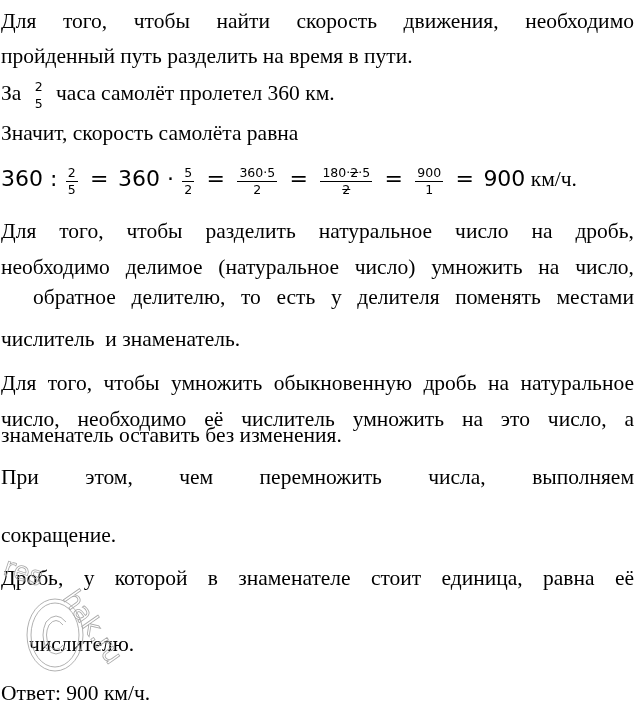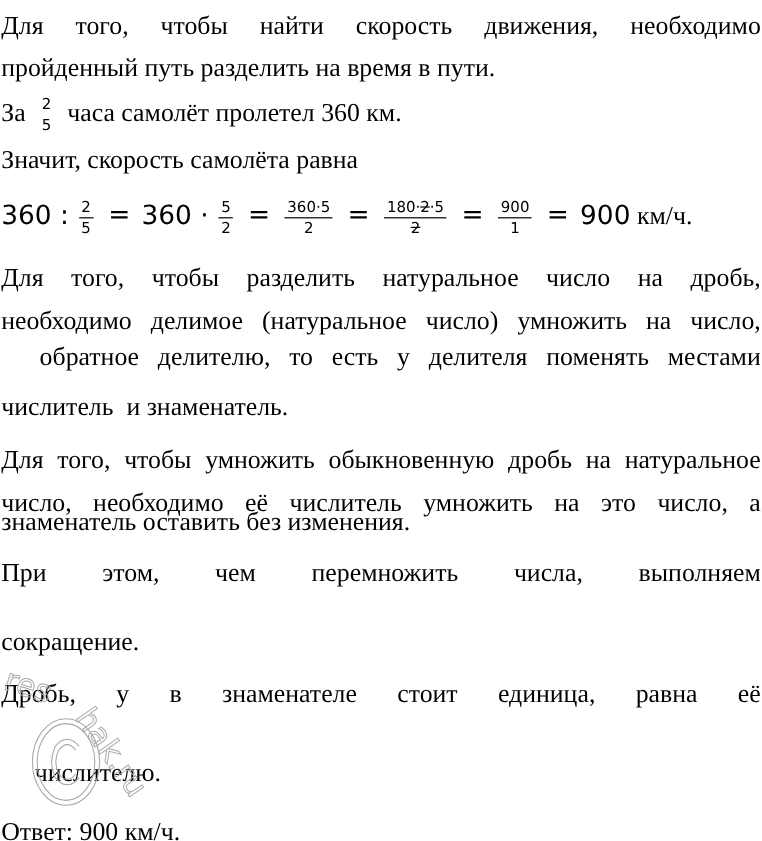--- a/index.html
+++ b/index.html
@@ -190,20 +190,21 @@
   <span>чем</span>
   <span>перемножить</span>
   <span>числа,</span>
   <span>выполняем</span>
 </div>
 <div class="line" style="top:522px;">сокращение.</div>
 
 <div class="line justify" style="top:565px;">
   <span>Дробь,</span>
   <span>у</span>
+  <span>которой</span>
   <span>в</span>
   <span>знаменателе</span>
   <span>стоит</span>
   <span>единица,</span>
   <span>равна</span>
   <span>её</span>
 </div>
 <div class="line" style="top:631px;padding-left:28px;">числителю.</div>
 
 <div class="line" style="top:680px;">

